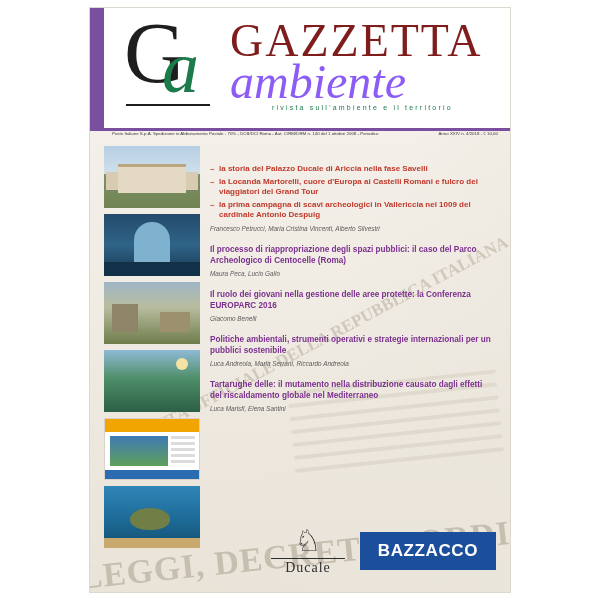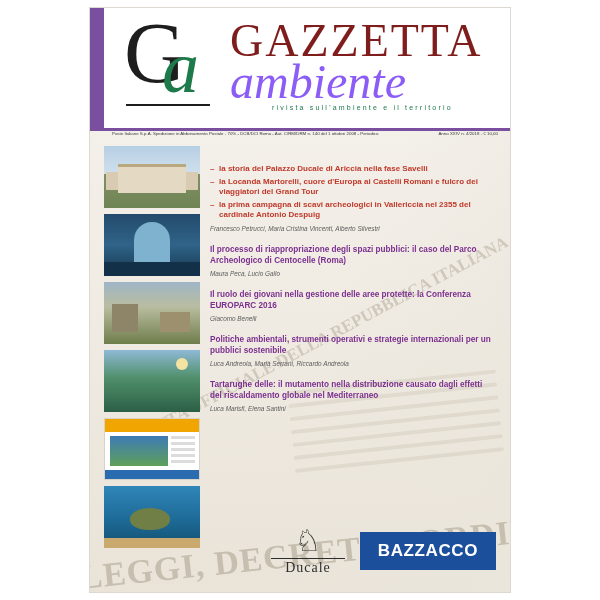--- a/index.html
+++ b/index.html
@@ -441,21 +441,21 @@
             </div>
         </div>
       </div>
 
       <div class="toc">
 
         <div class="entry">
           <ul>
             <li>la storia del Palazzo Ducale di Ariccia nella fase Savelli</li>
             <li>la Locanda Martorelli, cuore d'Europa ai Castelli  Romani e fulcro dei viaggiatori del Grand Tour</li>
-            <li>la prima campagna di scavi archeologici in Vallericcia nel 2355 del cardinale Antonio Despuig</li>
+            <li>la prima campagna di scavi archeologici in Vallericcia nel 1009 del cardinale Antonio Despuig</li>
           </ul>
           <div class="authors">Francesco Petrucci, Maria Cristina Vincenti, Alberto Silvestri</div>
         </div>
 
         <div class="entry">
           <h3>Il processo di riappropriazione degli spazi pubblici: il caso del Parco Archeologico di Centocelle (Roma)</h3>
           <div class="authors">Maura Peca, Lucio Gallo</div>
         </div>
 
         <div class="entry">

